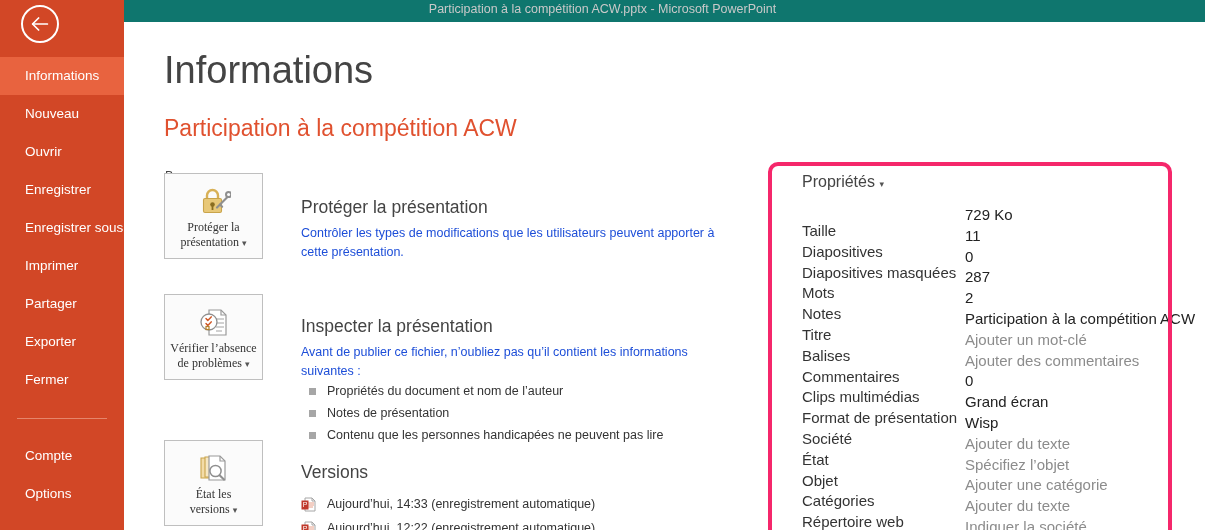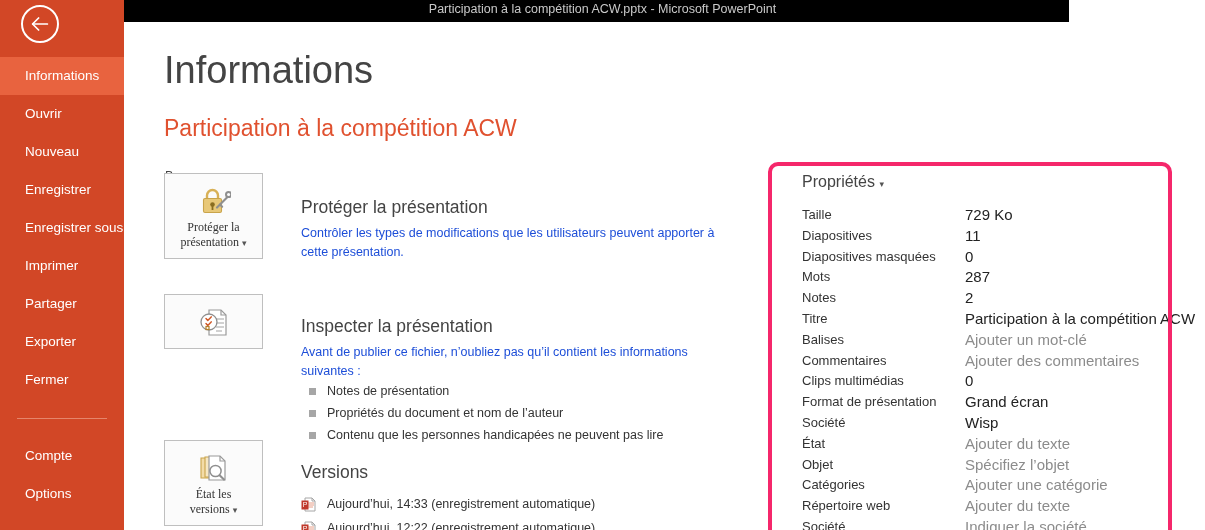--- a/index.html
+++ b/index.html
@@ -18,23 +18,23 @@
     position: relative;
     width: 1205px;
     height: 530px;
     overflow: hidden;
   }
 
   
   .titlebar {
     position: absolute;
     left: 0; top: 0;
-    width: 1069px;
+    width: 1205px;
     height: 22px;
-    background: #000000;
+    background: #0f766e;
     z-index: 5;
   }
   .titlebar-text {
     position: absolute;
     left: 0; top: 0;
     width: 1205px;
     text-align: center;
     font-size: 12.5px;
     line-height: 18px;
     color: #c9c9c9;
@@ -220,22 +220,22 @@
     left: 12px; top: 32px;
     width: 388px;
   }
   .prop-row {
     position: relative;
     height: 20.8px;
     white-space: nowrap;
   }
   .prop-key {
     position: absolute;
-    left: 0; top: 0;
-    font-size: 13px;
+    left: 0; top: 16px;
+    font-size: 15px;
     color: #333333;
     line-height: 20.8px;
   }
   .prop-val {
     position: absolute;
     left: 163px; top: 0;
     font-size: 15px;
     color: #222222;
     line-height: 20.8px;
   }
@@ -271,24 +271,24 @@
       <svg width="18" height="14" viewBox="0 0 18 14" aria-hidden="true">
         <path d="M7.6 1 L1.6 7 L7.6 13" fill="none" stroke="#ffffff" stroke-width="1.7" stroke-linecap="round" stroke-linejoin="round"></path>
         <path d="M1.8 7 L16.4 7" fill="none" stroke="#ffffff" stroke-width="1.7" stroke-linecap="round"></path>
       </svg>
     </div>
     <div class="nav">
       <div class="nav-item active">
         <span>Informations</span>
       </div>
       <div class="nav-item">
+        <span>Nouveau</span>
+      </div>
+      <div class="nav-item">
         <span>Ouvrir</span>
-      </div>
-      <div class="nav-item">
-        <span>Nouveau</span>
       </div>
       <div class="nav-item">
         <span>Enregistrer</span>
       </div>
       <div class="nav-item">
         <span>Enregistrer sous</span>
       </div>
       <div class="nav-item">
         <span>Imprimer</span>
       </div>
@@ -346,26 +346,31 @@
           <svg width="32" height="32" viewBox="0 0 32 32" aria-hidden="true">
             <path d="M11 4 H23 L28 9 V29 H11 Z" fill="#ffffff" stroke="#9a9a9a" stroke-width="1.2"></path>
             <path d="M23 4 V9 H28" fill="none" stroke="#9a9a9a" stroke-width="1.2"></path>
             <path d="M18 13 H26 M18 17 H26 M18 21 H26 M18 25 H24" stroke="#c2c2c2" stroke-width="1.3"></path>
             <circle cx="11" cy="16" r="8" fill="#ffffff" stroke="#8f8f8f" stroke-width="1.3"></circle>
             <path d="M8 12.5 l1.8 2 l3.4 -3.6" fill="none" stroke="#d05a2a" stroke-width="1.5" stroke-linecap="round" stroke-linejoin="round"></path>
             <path d="M8 17.5 l1.8 2 l3.4 -3.6" fill="none" stroke="#d05a2a" stroke-width="1.5" stroke-linecap="round" stroke-linejoin="round"></path>
             <rect x="8" y="20.5" width="3" height="3" fill="none" stroke="#b5802a" stroke-width="1.2"></rect>
           </svg>
         </div>
+        <div class="blabel">
+          <span>Vérifier l’absence</span><br>
+          <span>de problèmes</span>
+          <span class="caret-txt">▾</span>
+        </div>
       </div>
       <div class="b-head" style="left:137px; top:22px;">Inspecter la présentation</div>
       <div class="b-desc" style="left:137px; top:49px; width:400px;">Avant de publier ce fichier, n’oubliez pas qu’il contient les informations suivantes :</div>
       <ul class="bullet-list" style="left:137px; top:86px;">
+        <li><span class="sq"></span><span>Propriétés du document et nom de l’auteur</span></li>
         <li><span class="sq"></span><span>Notes de présentation</span></li>
-        <li><span class="sq"></span><span>Propriétés du document et nom de l’auteur</span></li>
         <li><span class="sq"></span><span>Contenu que les personnes handicapées ne peuvent pas lire</span></li>
       </ul>
     </div>
 
     <div class="block" style="left:40px; top:418px; width:620px; height:110px;">
       <div class="big-btn">
         <div class="bicon">
           <svg width="34" height="32" viewBox="0 0 34 32" aria-hidden="true">
             <path d="M4 6 H14 L17 9 V26 H4 Z" fill="#f3dca8" stroke="#c9a44b" stroke-width="1.1"></path>
             <path d="M8 5 H18 L21 8 V25 H8 Z" fill="#f7e7c2" stroke="#c9a44b" stroke-width="1.1"></path>

